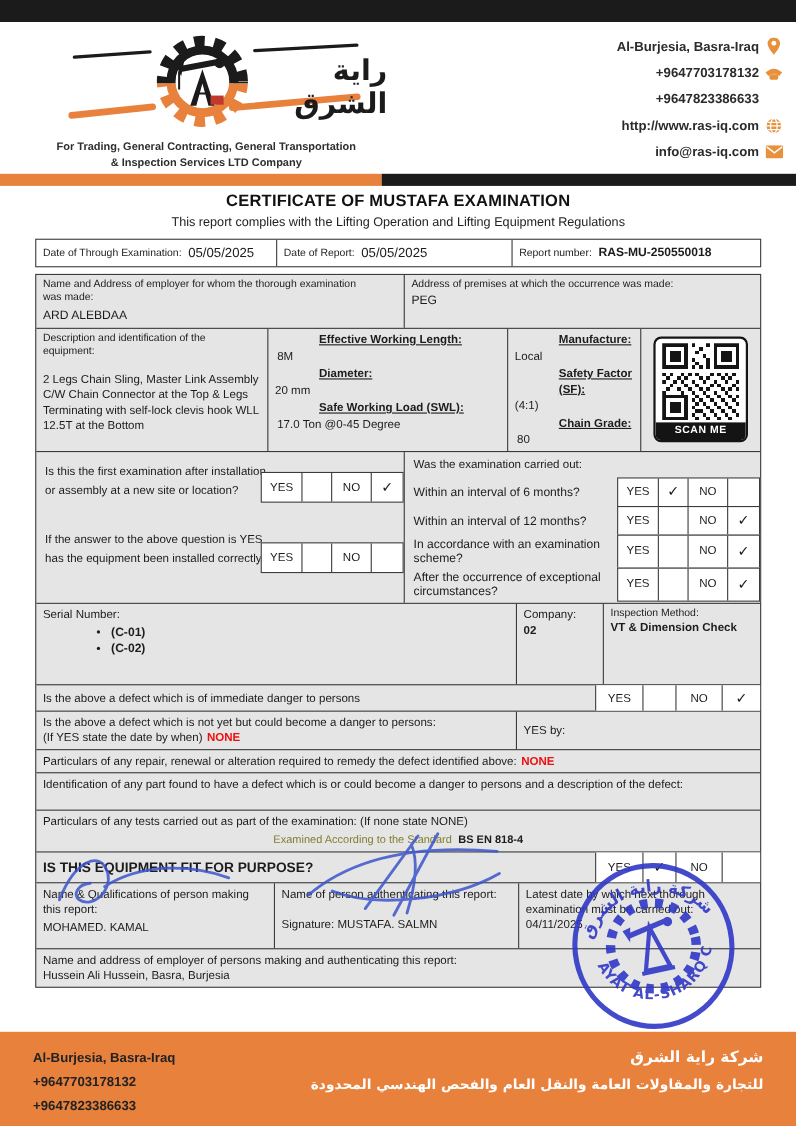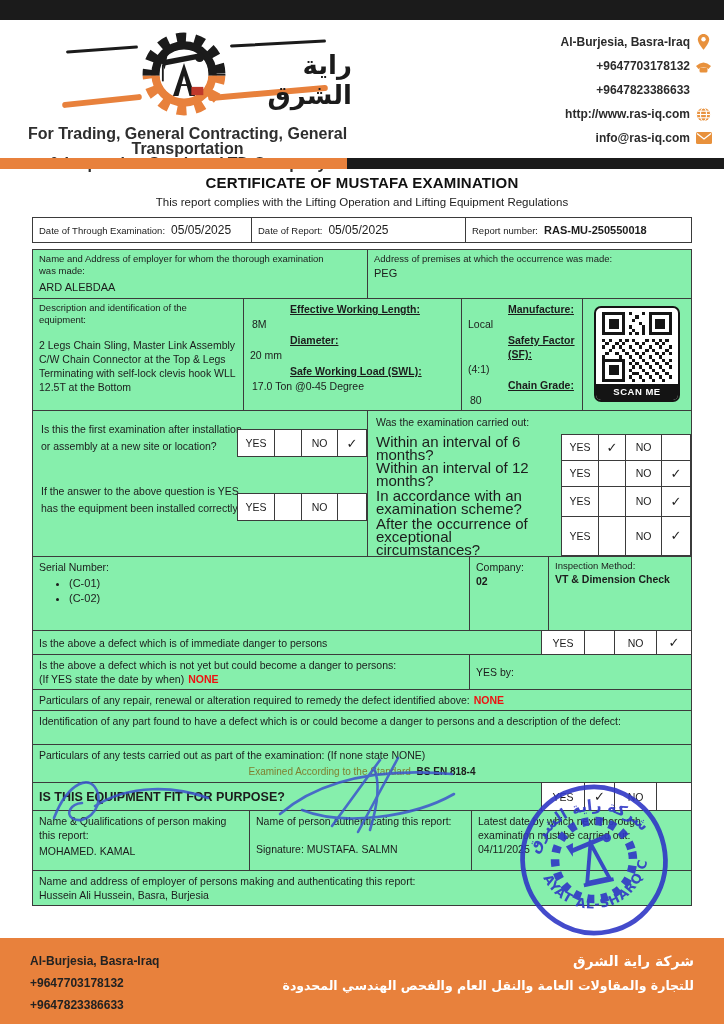--- a/index.html
+++ b/index.html
@@ -14,21 +14,21 @@
            letter-spacing:-.4px;color:#1b1b1b;line-height:20px;}
   .logo-ar{position:absolute;left:222px;top:28px;width:120px;font-size:26px;font-weight:bold;
            color:#1b1b1b;font-family:"DejaVu Sans",sans-serif;direction:rtl;}
   .hline{position:absolute;height:3px;background:#1b1b1b;border-radius:2px;}
   .hline.l{left:56px;top:26px;width:72px;transform:rotate(-4deg);}
   .hline.r{left:220px;top:20px;width:96px;transform:rotate(-3deg);}
   .swoosh{position:absolute;height:6px;background:var(--accent);border-radius:3px;}
   .swoosh.l{left:52px;top:76px;width:80px;transform:rotate(-6deg);}
   .swoosh.r{left:198px;top:68px;width:120px;transform:rotate(-5deg);}
   .tagline{position:absolute;left:0;top:104px;width:355px;text-align:center;
-           font-size:16px;font-weight:bold;color:#2e2e2e;line-height:15px;}
+           font-size:10px;font-weight:bold;color:#2e2e2e;line-height:15px;}
 
   .contact-block{position:absolute;right:12px;top:30px;width:240px;}
   .contact-row{display:flex;justify-content:flex-end;align-items:center;height:24px;}
   .contact-row .ctext{font-size:12px;font-weight:bold;color:#2b2b2b;}
   .cicon{width:17px;height:15px;margin-left:5px;display:flex;align-items:center;justify-content:center;}
 
   .stripe{position:absolute;top:158px;left:0;width:724px;height:11px;display:flex;}
   .stripe .o{width:347px;background:var(--accent);}
   .stripe .b{flex:1;background:#1b1b1b;}
 
@@ -39,21 +39,21 @@
 
   
   .bd{border:1.5px solid #3b3b3b;}
   .date-row{position:absolute;top:217px;left:32px;width:660px;height:26px;display:flex;box-sizing:border-box;}
   .date-cell{display:flex;align-items:center;padding:0 6px;box-sizing:border-box;}
   .date-cell + .date-cell{border-left:1.5px solid #3b3b3b;}
   .lab{font-size:9.5px;color:#222;}
   .val{font-size:12px;margin-left:6px;}
   .valb{font-size:11px;font-weight:bold;margin-left:6px;}
 
-  .main-table{position:absolute;top:249px;left:32px;width:660px;box-sizing:border-box;background:#86efac;}
+  .main-table{position:absolute;top:249px;left:32px;width:660px;box-sizing:border-box;background:#e5e5e5;}
   .trow{display:flex;box-sizing:border-box;border-top:1.5px solid #3b3b3b;align-items:stretch;}
   .trow:first-child{border-top:none;}
   .tcell{box-sizing:border-box;padding:3px 6px;}
   .tcell + .tcell{border-left:1.5px solid #3b3b3b;}
   .f9{font-size:9.5px;line-height:12px;}
   .f10{font-size:10.5px;line-height:14px;}
   .f11{font-size:11px;line-height:14px;}
   .b{font-weight:bold;}
   .u{text-decoration:underline;padding-left:40px;}
   .red{color:var(--red);font-weight:bold;margin-left:4px;}
@@ -64,26 +64,26 @@
   .yn + .yn{border-left:1.4px solid #3b3b3b;}
   .yn.mark{font-size:13px;font-weight:bold;}
   .w36{width:36px;} .w27{width:27px;} .w29{width:29px;}
 
   
   .q-left{position:relative;width:334px;box-sizing:border-box;}
   .q-right{flex:1;border-left:1.5px solid #3b3b3b;box-sizing:border-box;padding:4px 0 0 8px;display:flex;flex-direction:column;}
   .qtext{position:absolute;left:8px;width:210px;font-size:10.5px;line-height:17px;}
   .qstrip-abs{position:absolute;right:0;height:28px;}
   .qrow{display:flex;align-items:stretch;}
-  .qrow .qlabel{flex:1;font-size:15px;line-height:13px;display:flex;align-items:center;padding-right:4px;}
+  .qrow .qlabel{flex:1;font-size:11px;line-height:13px;display:flex;align-items:center;padding-right:4px;}
   .qrow .ynstrip{width:130px;margin-top:-1.4px;}
   .qrow:first-of-type .ynstrip{margin-top:0;}
 
   ul.serials{margin:2px 0 0 30px;padding:0;}
-  ul.serials li{font-size:11px;font-weight:normal;line-height:15px;}
+  ul.serials li{font-size:11px;font-weight:bold;line-height:15px;margin-left:32px;}
 
   .center-line{text-align:center;font-size:10px;margin-top:3px;}
 
   
   .qrbox{width:82px;margin:4px auto 0;border:2.5px solid #141414;border-radius:7px;background:#fff;overflow:hidden;}
   .qrbox svg{display:block;margin:4px auto 2px;}
   .qrlabel{background:#141414;color:#fff;text-align:center;font-size:9.5px;font-weight:bold;
            letter-spacing:.5px;padding:2px 0 3px;}
 
   

